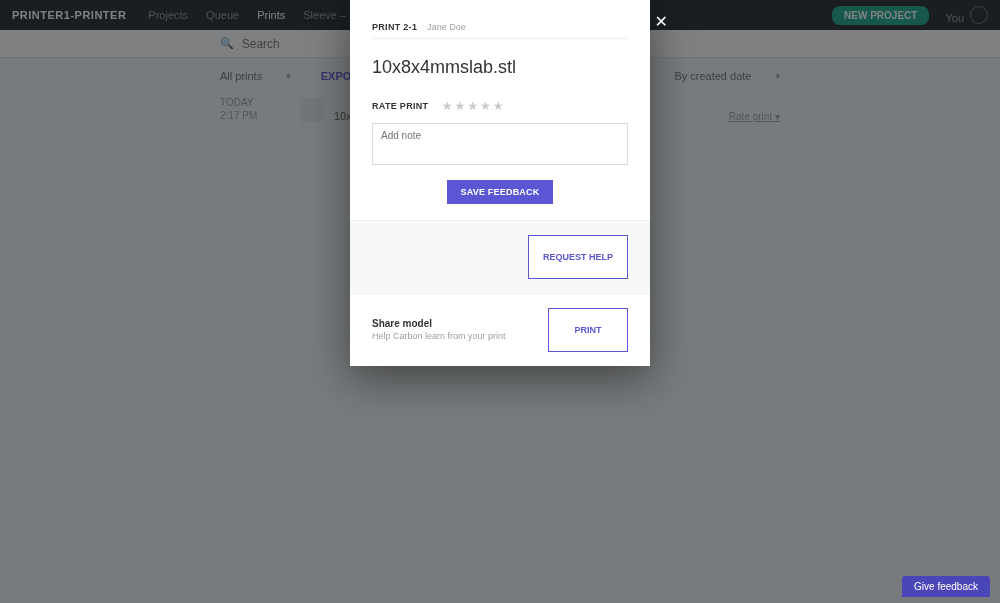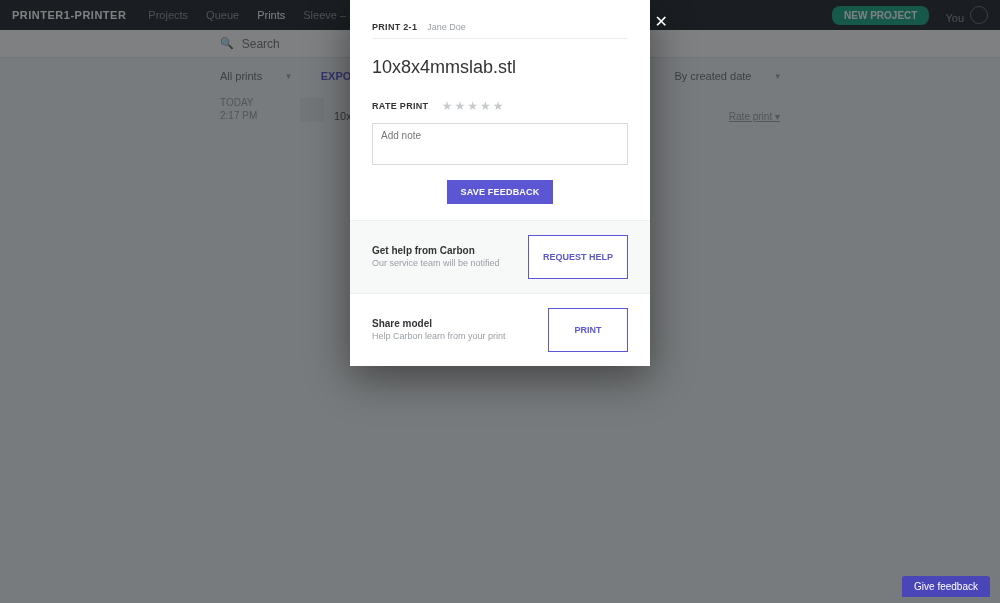--- a/index.html
+++ b/index.html
@@ -133,24 +133,20 @@
       </span>
 
       <textarea class="note" placeholder="Add note" style=""></textarea>
 
       <div class="save-row">
         <button class="save">SAVE FEEDBACK</button>
       </div>
     </div>
 
     <div class="stripe">
-      <div class="txt">
-        <div class="t1">Get help from Carbon</div>
-        <div class="t2">Our service team will be notified</div>
-      </div>
       <button class="obtn">REQUEST HELP</button>
     </div>
 
     <div class="stripe white">
       <div class="txt">
         <div class="t1">Share model</div>
         <div class="t2">Help Carbon learn from your print</div>
       </div>
       <button class="obtn">PRINT</button>
     </div>

